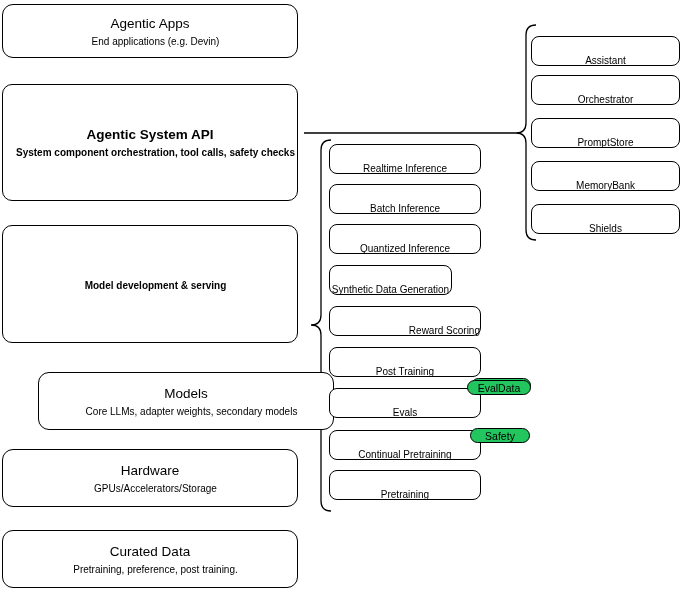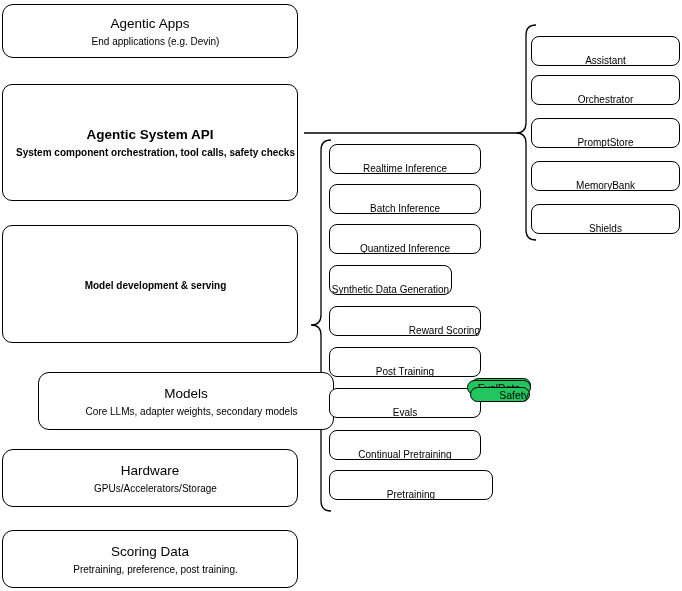--- a/index.html
+++ b/index.html
@@ -100,21 +100,21 @@
     <div class="node-title">Models</div>
     <div class="node-subtitle">Core LLMs, adapter weights, secondary models</div>
   </div>
 
   <div class="node r-small" style="left:2px; top:449px; width:296px; height:58px;">
     <div class="node-title">Hardware</div>
     <div class="node-subtitle">GPUs/Accelerators/Storage</div>
   </div>
 
   <div class="node r-small" style="left:2px; top:530px; width:296px; height:58px;">
-    <div class="node-title">Scoring Data</div>
+    <div class="node-title">Curated Data</div>
     <div class="node-subtitle">Pretraining, preference, post training.</div>
   </div>
 
   <div class="node r-item" style="left:329px; top:144px; width:152px; height:30px;">
     <div class="node-label">Realtime Inference</div>
   </div>
   <div class="node r-item" style="left:329px; top:184px; width:152px; height:30px;">
     <div class="node-label">Batch Inference</div>
   </div>
   <div class="node r-item" style="left:329px; top:224px; width:152px; height:30px;">
@@ -128,31 +128,31 @@
   </div>
   <div class="node r-item" style="left:329px; top:347px; width:152px; height:30px;">
     <div class="node-label">Post Training</div>
   </div>
   <div class="node r-item" style="left:329px; top:388px; width:152px; height:30px;">
     <div class="node-label">Evals</div>
   </div>
   <div class="node r-item" style="left:329px; top:430px; width:152px; height:30px;">
     <div class="node-label">Continual Pretraining</div>
   </div>
-  <div class="node r-item" style="left:329px; top:470px; width:164px; height:30px;">
+  <div class="node r-item" style="left:329px; top:470px; width:152px; height:30px;">
     <div class="node-label">Pretraining</div>
   </div>
 
   <div class="pill" style="left:471px; top:378px; width:60px; height:15px;">
     <span>Harness</span>
   </div>
   <div class="pill" style="left:467px; top:380px; width:64px; height:15px;">
     <span>EvalData</span>
   </div>
-  <div class="pill" style="left:470px; top:387px; width:60px; height:15px;justify-content:flex-end;">
+  <div class="pill" style="left:470px; top:428px; width:60px; height:15px;">
     <span>Safety</span>
   </div>
 
   <div class="node r-item" style="left:531px; top:36px; width:149px; height:30px;">
     <div class="node-label">Assistant</div>
   </div>
   <div class="node r-item" style="left:531px; top:75px; width:149px; height:30px;">
     <div class="node-label">Orchestrator</div>
   </div>
   <div class="node r-item" style="left:531px; top:118px; width:149px; height:30px;">

